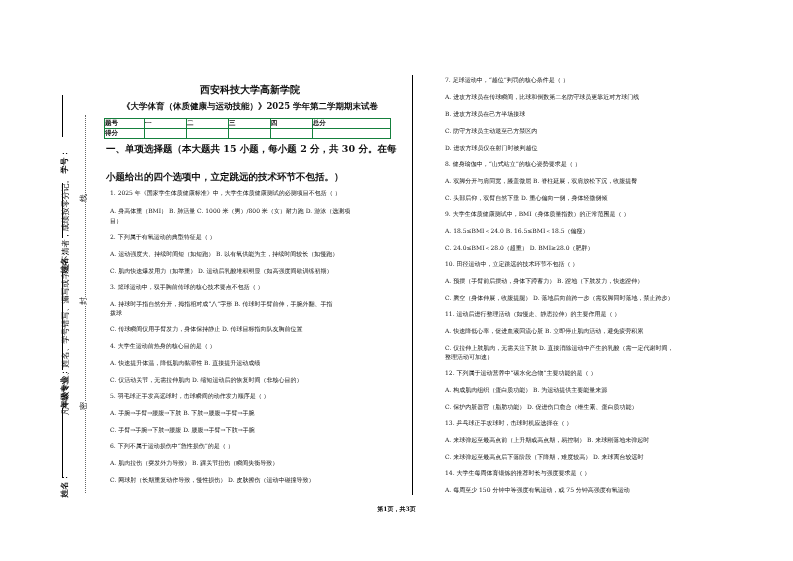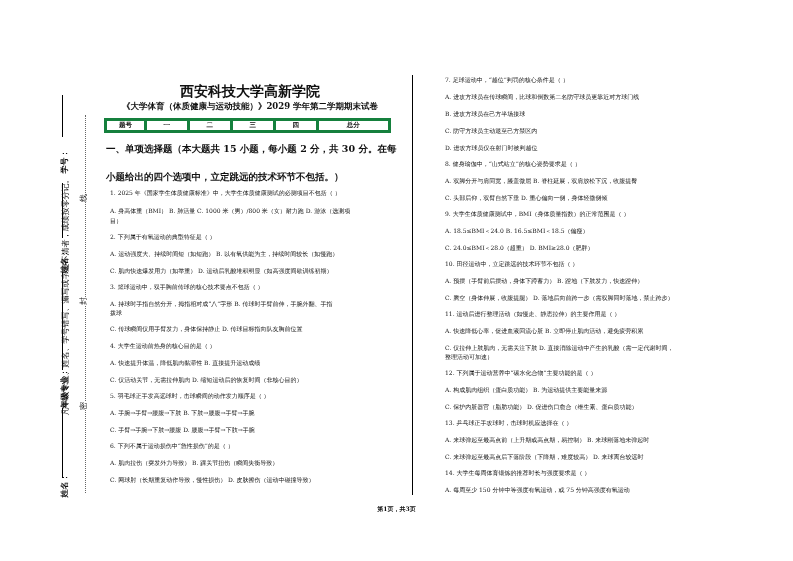--- a/index.html
+++ b/index.html
@@ -16,27 +16,27 @@
   .side-note {
     position: absolute; left: -55px; top: 290px; width: 240px; font-size: 8px; white-space: nowrap;
     transform: rotate(-90deg); transform-origin: center center; text-align: center;
   }
   .dotted { position: absolute; left: 85px; top: 115px; height: 378px; border-left: 1px dotted #666; }
   .seal-char {
     position: absolute; left: 80px; font-size: 8px; background: #fff; line-height: 10px;
     transform: rotate(-90deg);
   }
   
-  .school { position: absolute; left: 100px; width: 300px; top: 83px; text-align: center; font-size: 14px; font-weight: bold; }
+  .school { position: absolute; left: 100px; width: 300px; top: 83px; text-align: center; font-size: 10px; font-weight: bold; }
   .exam-title { position: absolute; left: 100px; width: 300px; top: 101px; text-align: center; font-size: 8.5px; font-weight: bold; white-space: nowrap; }
   table.score {
     position: absolute; left: 104px; top: 118px; width: 287px; border-collapse: collapse;
     font-size: 6.5px; font-weight: bold;
   }
-  table.score td { border: 3px solid #15803d; height: 9px; padding: 0; text-align: center; line-height: 9px; }
+  table.score td { border: 1px solid #15803d; height: 9px; padding: 0; line-height: 9px; }
   .section-h { position: absolute; left: 106px; width: 300px; font-size: 9.5px; font-weight: bold; line-height: 13px; }
   .q { position: absolute; font-size: 6px; line-height: 8px; white-space: nowrap; }
   .col-left .q { left: 110px; }
   .col-right .q { left: 445px; }
   .divider { position: absolute; left: 412px; top: 75px; width: 1px; height: 420px; background: #000; }
   .footer { position: absolute; left: 0; width: 793px; top: 505px; text-align: center; font-size: 6px; font-weight: bold; }
 </style>
 </head>
 <body>
 
@@ -50,31 +50,39 @@
   <div class="side-solid" style="top:408px;height:70px;"></div>
   <div class="side-label" style="left:52px;top:480px;">姓名：</div>
   <div class="side-note">凡年级专业、姓名、学号错写、漏写或字迹不清者，成绩按零分记。</div>
   <div class="dotted"></div>
   <div class="seal-char" style="top:193px;">线</div>
   <div class="seal-char" style="top:296px;">封</div>
   <div class="seal-char" style="top:401px;">密</div>
 </div>
 
 <div class="school">西安科技大学高新学院</div>
-<div class="exam-title">《大学体育（体质健康与运动技能）》2029 学年第二学期期末试卷</div>
+<div class="exam-title">《大学体育（体质健康与运动技能）》2025 学年第二学期期末试卷</div>
 
 <table class="score">
   <tbody>
       <tr>
     <td style="width:14%">题号</td>
     <td>一</td>
     <td>二</td>
     <td>三</td>
     <td>四</td>
     <td>总分</td>
+  </tr>
+  <tr>
+    <td>得分</td>
+    <td></td>
+    <td></td>
+    <td></td>
+    <td></td>
+    <td></td>
   </tr>
 </tbody>
   </table>
 
 <div class="section-h" style="top:142px;">一、单项选择题（本大题共 15 小题，每小题 2 分，共 30 分。在每</div>
 <div class="section-h" style="top:170px;">小题给出的四个选项中，立定跳远的技术环节不包括。）</div>
 
 <div class="col-left">
   <div class="q" style="top:189px;">1. 2025 年《国家学生体质健康标准》中，大学生体质健康测试的必测项目不包括（ ）</div>
   <div class="q" style="top:207px;">A. 身高体重（BMI） B. 肺活量 C. 1000 米（男）/800 米（女）耐力跑 D. 游泳（选测项</div>

